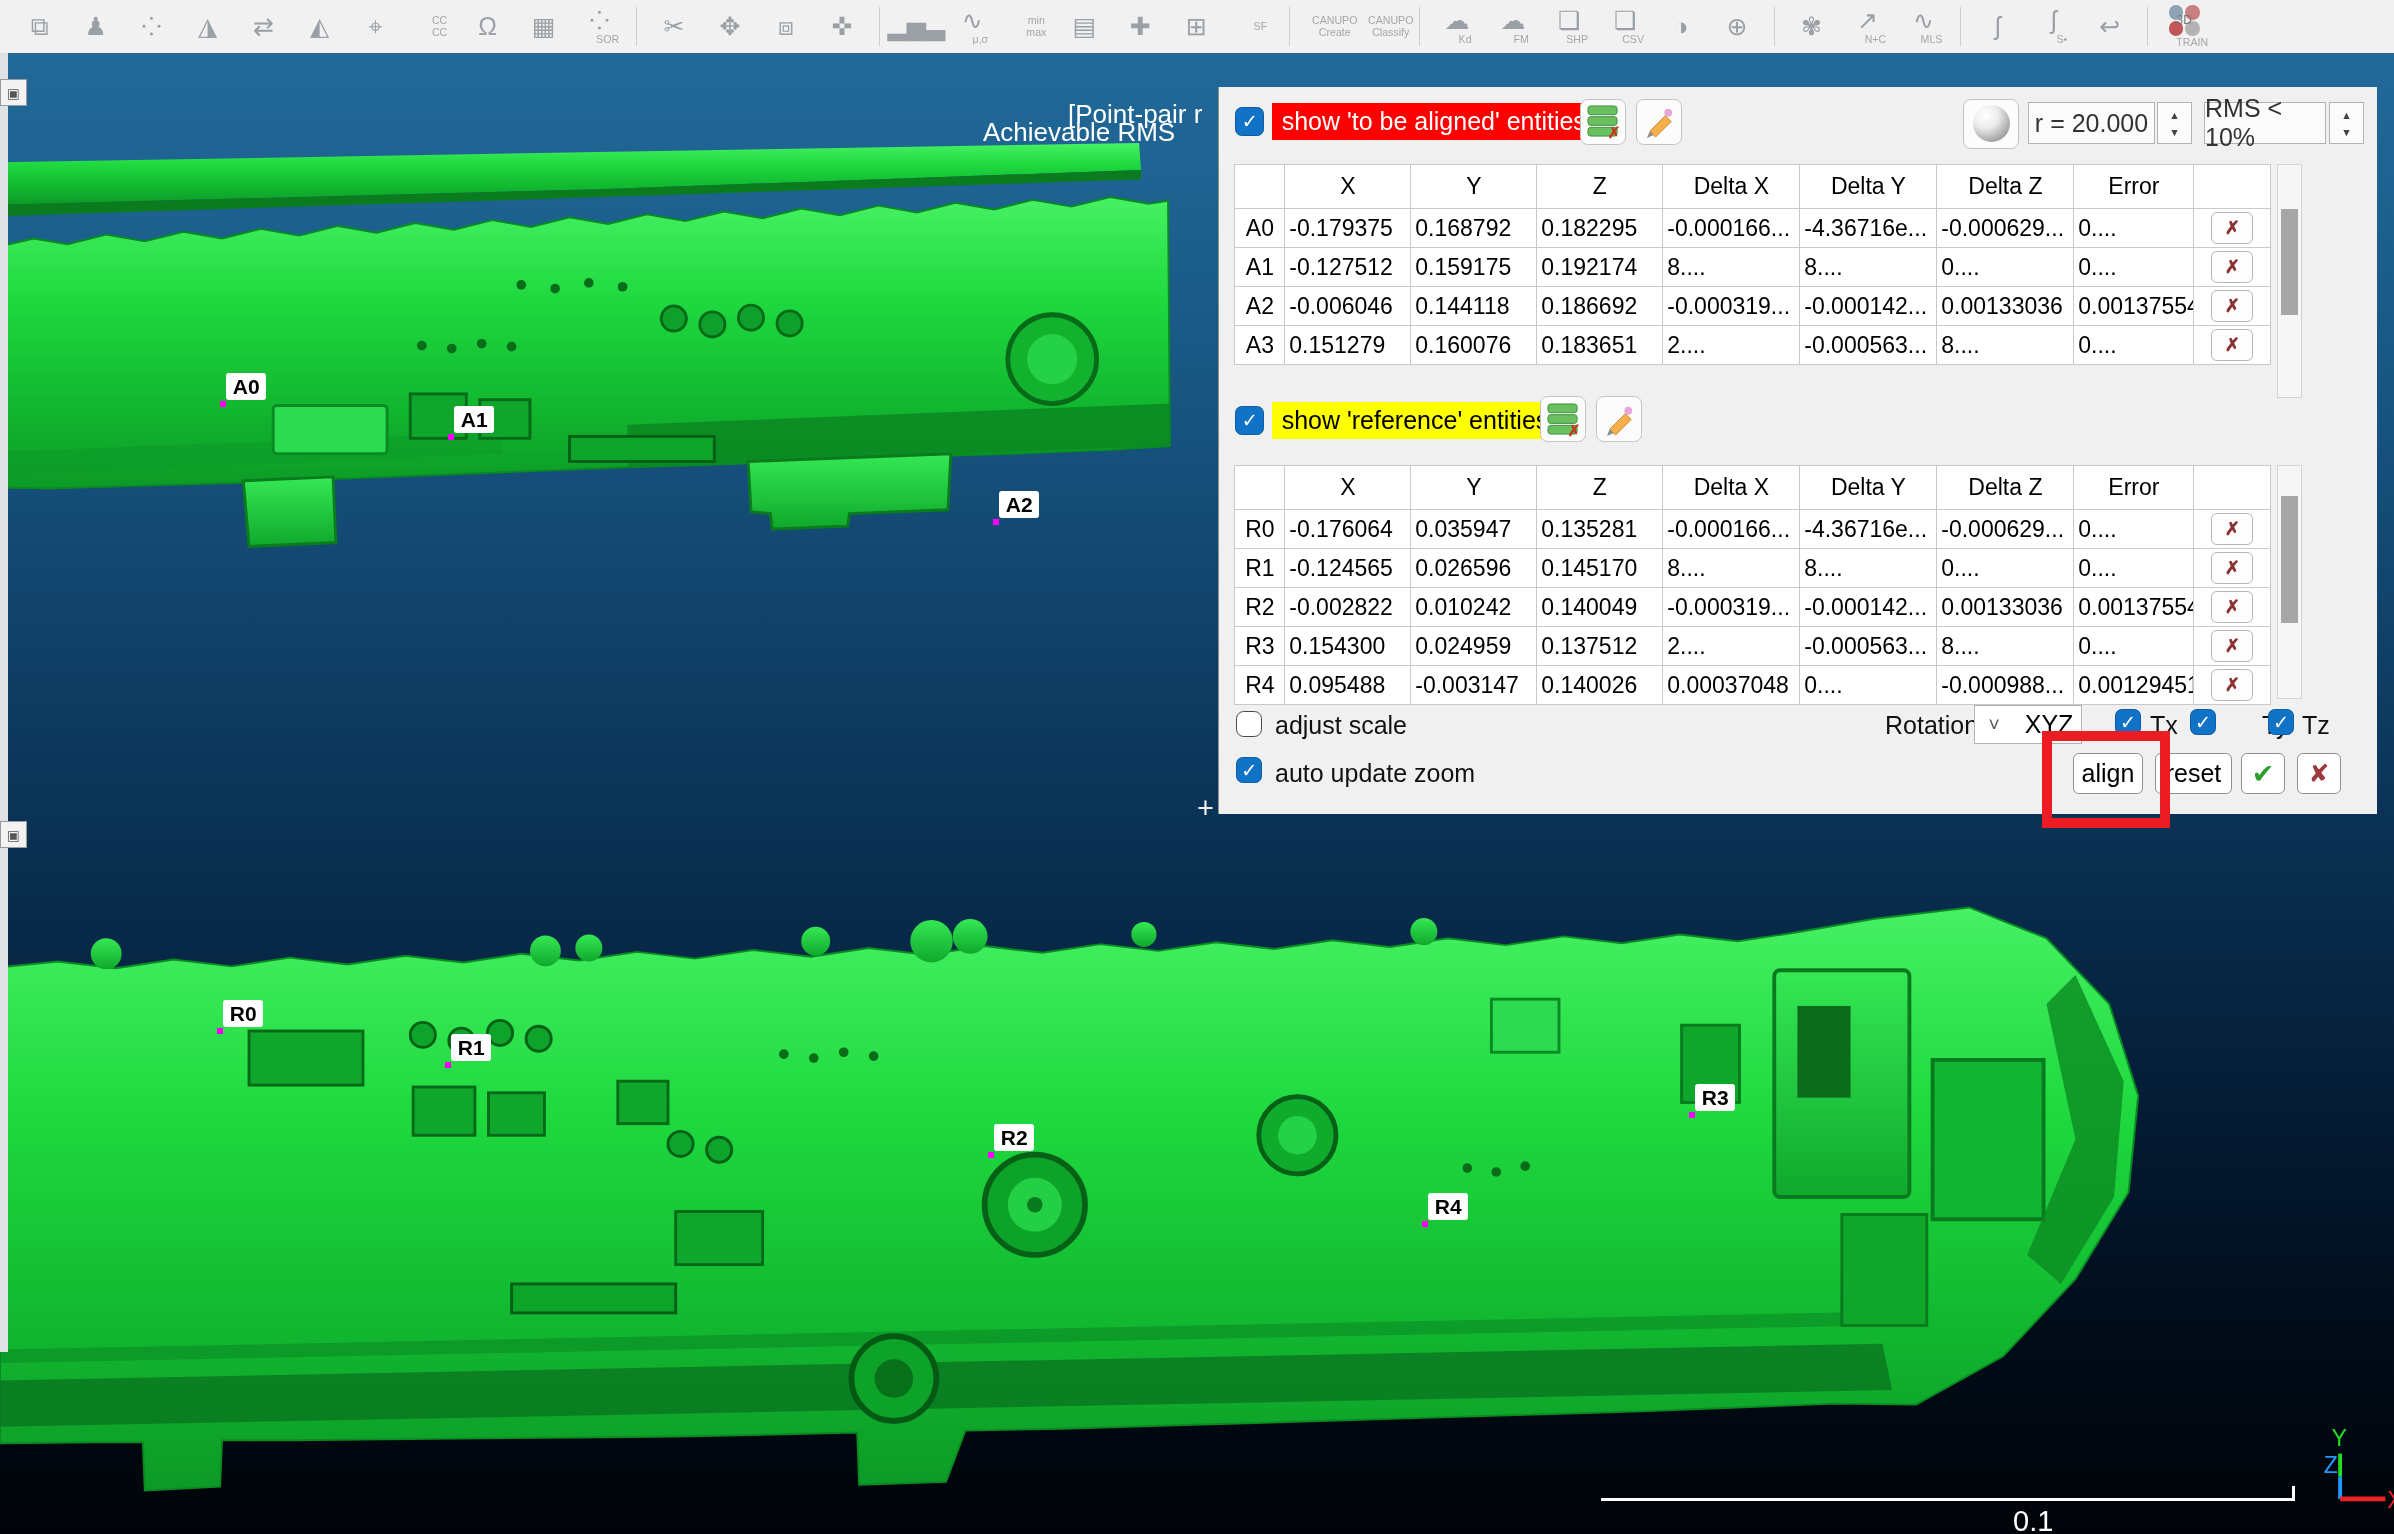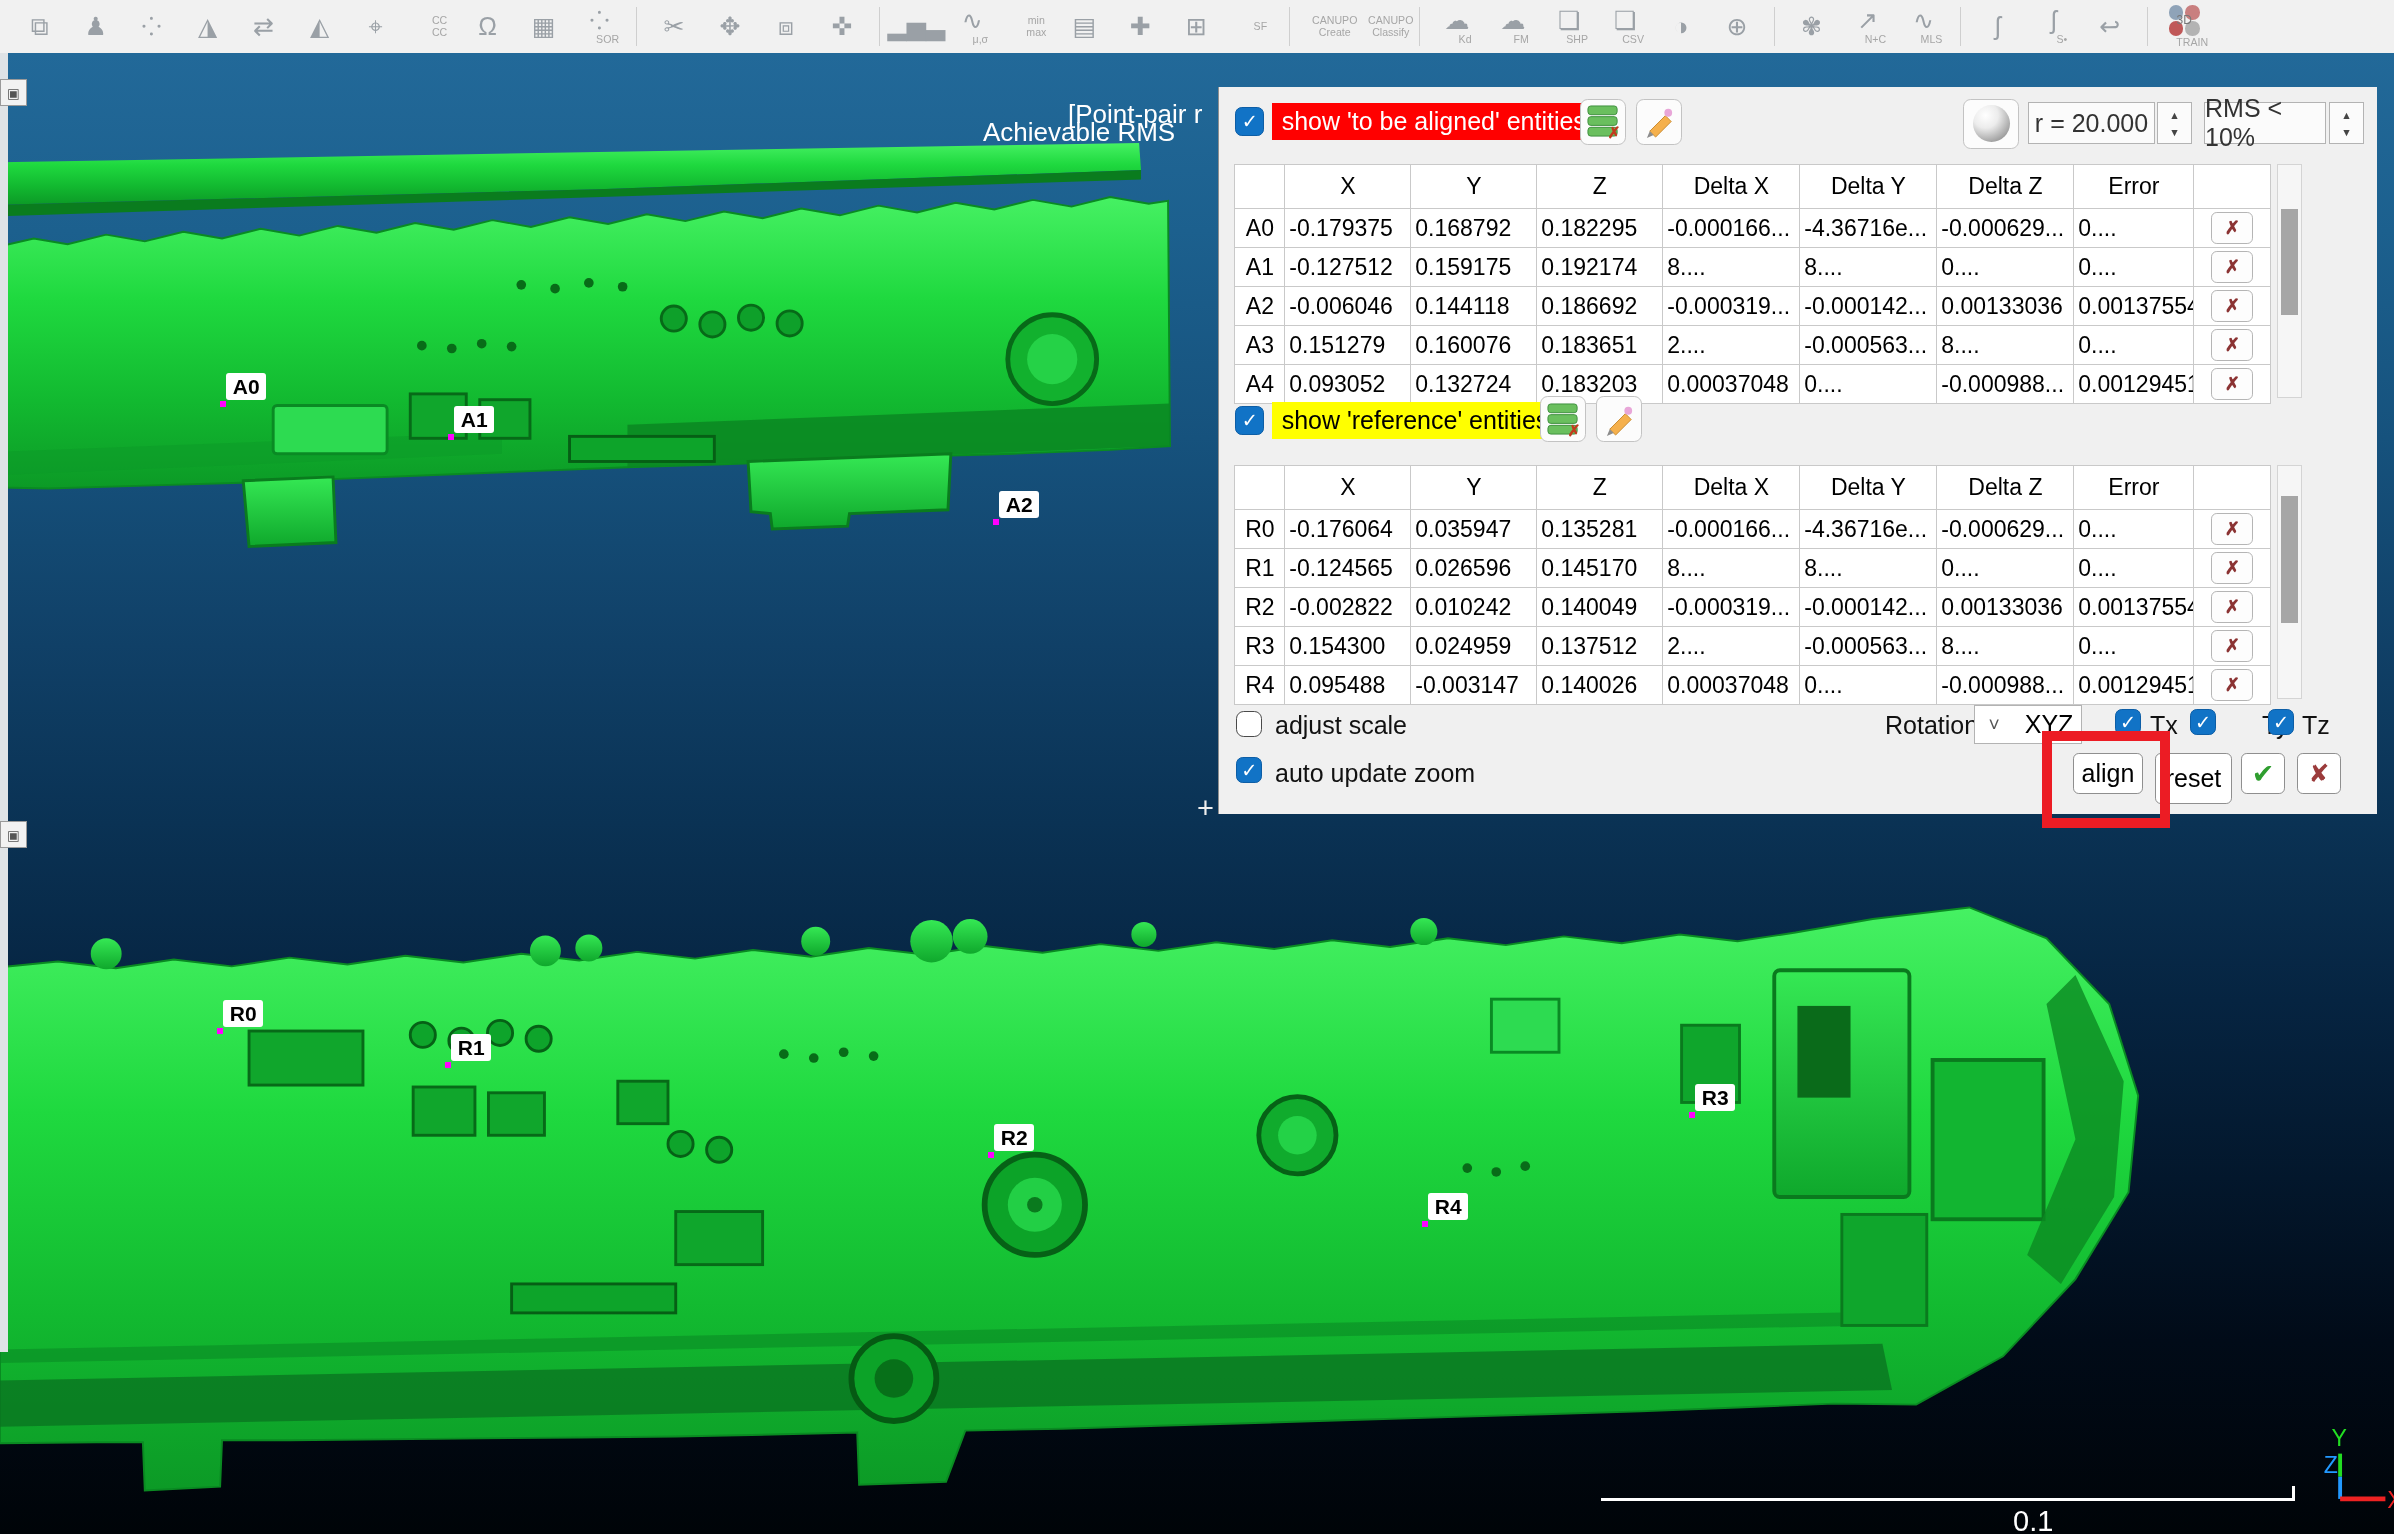--- a/index.html
+++ b/index.html
@@ -455,31 +455,20 @@
             <td class="rowlabel">A3</td>
             <td class="val">0.151279</td>
             <td class="val">0.160076</td>
             <td class="val">0.183651</td>
             <td class="val">2....</td>
             <td class="val">-0.000563...</td>
             <td class="val">8....</td>
             <td class="val">0....</td>
             <td class="delcell"><button class="delbtn">✗</button></td>
           </tr>
-          <tr>
-            <td class="rowlabel">A4</td>
-            <td class="val">0.093052</td>
-            <td class="val">0.132724</td>
-            <td class="val">0.183203</td>
-            <td class="val">0.00037048</td>
-            <td class="val">0....</td>
-            <td class="val">-0.000988...</td>
-            <td class="val">0.00129451</td>
-            <td class="delcell"><button class="delbtn">✗</button></td>
-          </tr>
         </tbody>
     </table>
     <div class="sbar" style="left:1058px;top:77px;height:234px;">
       <div class="sthumb" style="top:44px;height:106px;"></div>
     </div>
 
     <span class="abs cb checked" style="left:16.4px;top:319px;">✓</span>
     <span class="abs hl yellow" style="left:53px;top:315px;">show 'reference' entities</span>
     <button class="abs iconbtn" style="left:321px;top:309px;">
       <svg width="35" height="35" viewBox="0 0 36 36">
@@ -596,20 +585,20 @@
     <span class="abs lbl" style="left:931px;top:624px;">Tx</span>
     <span class="abs cb small checked" style="left:971px;top:622px;">✓</span>
     <span class="abs lbl" style="left:1006px;top:624px;margin-left:37px;">Ty</span>
     <span class="abs cb small checked" style="left:1049px;top:622px;">✓</span>
     <span class="abs lbl" style="left:1083px;top:624px;">Tz</span>
 
     <span class="abs cb small checked" style="left:17.4px;top:670px;">✓</span>
     <span class="abs lbl" style="left:56px;top:672px;">auto update zoom</span>
 
     <button class="abs btn" style="left:854px;top:666px;width:70px;height:41px;">align</button>
-    <button class="abs btn" style="left:936px;top:666px;width:77px;height:51px;">reset</button>
+    <button class="abs btn" style="left:936px;top:666px;width:77px;height:41px;">reset</button>
     <button class="abs btn" style="left:1022px;top:666px;width:44px;height:41px;color:#2f9e2f;font-size:27px;"><span>✔</span></button>
     <button class="abs btn" style="left:1078px;top:666px;width:44px;height:41px;color:#9b3b3b;font-size:25px;"><span>✘</span></button>
   </div>
 
   <div id="redbox"></div>
 </div>
 
 
 </body></html>

